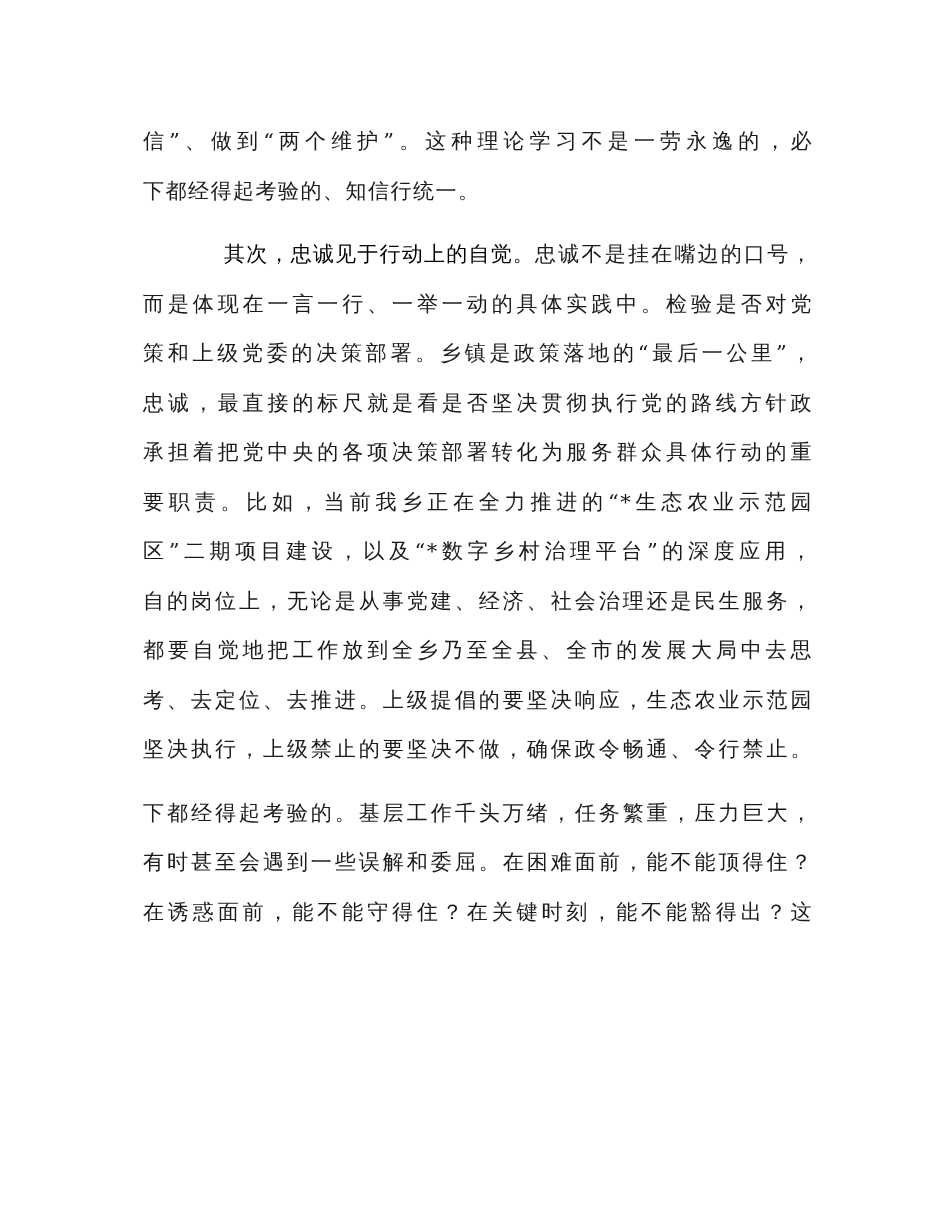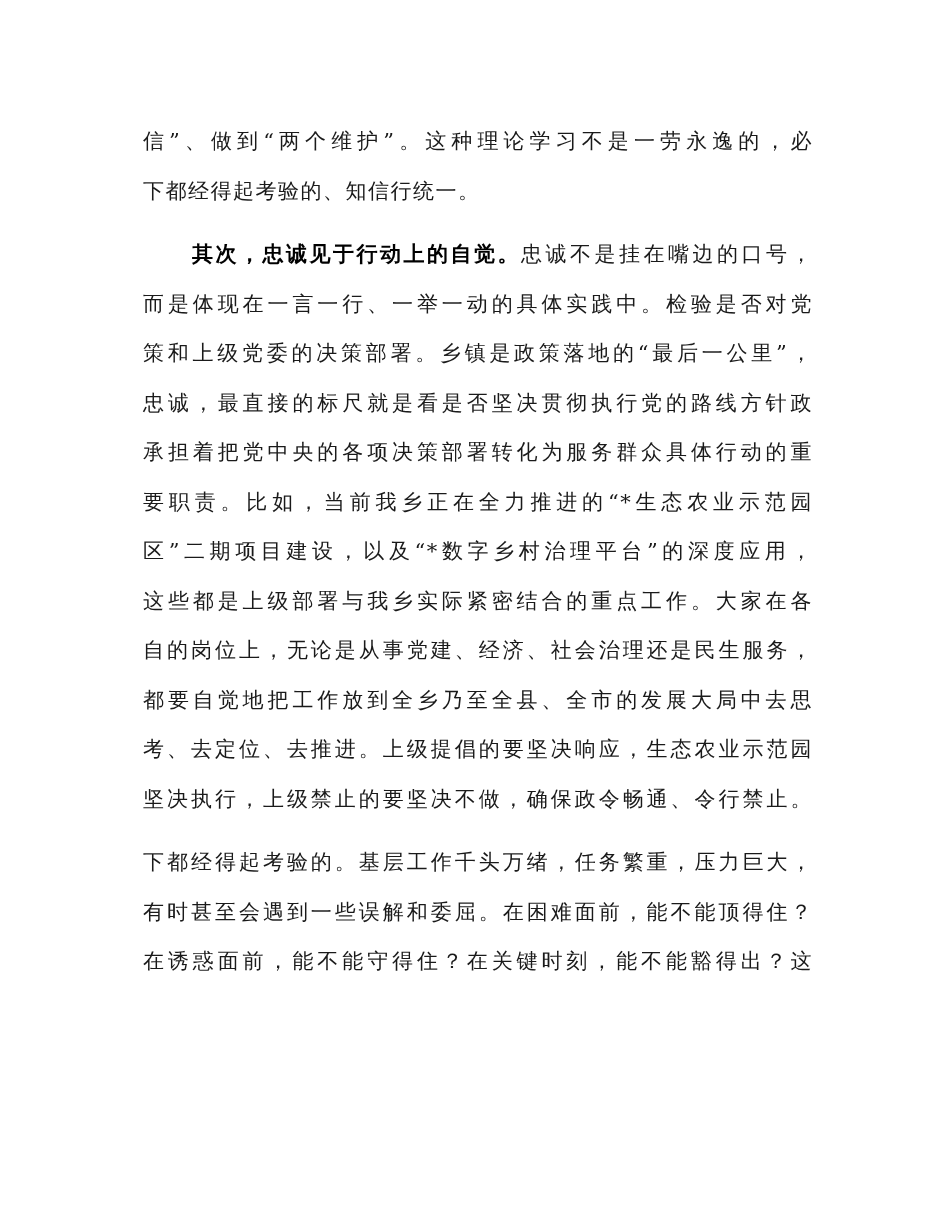--- a/index.html
+++ b/index.html
@@ -29,23 +29,24 @@
     text-justify: inter-character;
     letter-spacing: 1.5px;
     word-break: break-all;
     font-weight: normal;
   }
   .para + .para {
     margin-top: 14px;
   }
   .lead {
     font-family: "DejaVu Sans", "Liberation Sans", sans-serif;
-    font-weight: bold;
+    font-weight: normal;
     color: #000000;
     letter-spacing: 0.5px;
+    margin-left: 32px;
   }
   .line {
     display: block;
     height: 49.5px;
     white-space: nowrap;
     text-align-last: justify;
     text-align: justify;
   }
   .line.last {
     text-align-last: left;
@@ -62,21 +63,20 @@
   </div>
 
   <div class="para">
     <span class="line" style="padding-left:49px;"><span class="lead">其次，忠诚见于行动上的自觉。</span><span>忠诚不是挂在嘴边的口号，</span></span>
     <span class="line">而是体现在一言一行、一举一动的具体实践中。检验是否对党</span>
     <span class="line">策和上级党委的决策部署。乡镇是政策落地的“最后一公里”，</span>
     <span class="line">忠诚，最直接的标尺就是看是否坚决贯彻执行党的路线方针政</span>
     <span class="line">承担着把党中央的各项决策部署转化为服务群众具体行动的重</span>
     <span class="line">要职责。比如，当前我乡正在全力推进的“*生态农业示范园</span>
     <span class="line">区”二期项目建设，以及“*数字乡村治理平台”的深度应用，</span>
-    <span class="line">这些都是上级部署与我乡实际紧密结合的重点工作。大家在各</span>
     <span class="line">自的岗位上，无论是从事党建、经济、社会治理还是民生服务，</span>
     <span class="line">都要自觉地把工作放到全乡乃至全县、全市的发展大局中去思</span>
     <span class="line">考、去定位、去推进。上级提倡的要坚决响应，生态农业示范园</span>
     <span class="line">坚决执行，上级禁止的要坚决不做，确保政令畅通、令行禁止。</span>
   </div>
 
   <div class="para">
     <span class="line">下都经得起考验的。基层工作千头万绪，任务繁重，压力巨大，</span>
     <span class="line">有时甚至会遇到一些误解和委屈。在困难面前，能不能顶得住？</span>
     <span class="line">在诱惑面前，能不能守得住？在关键时刻，能不能豁得出？这</span>

